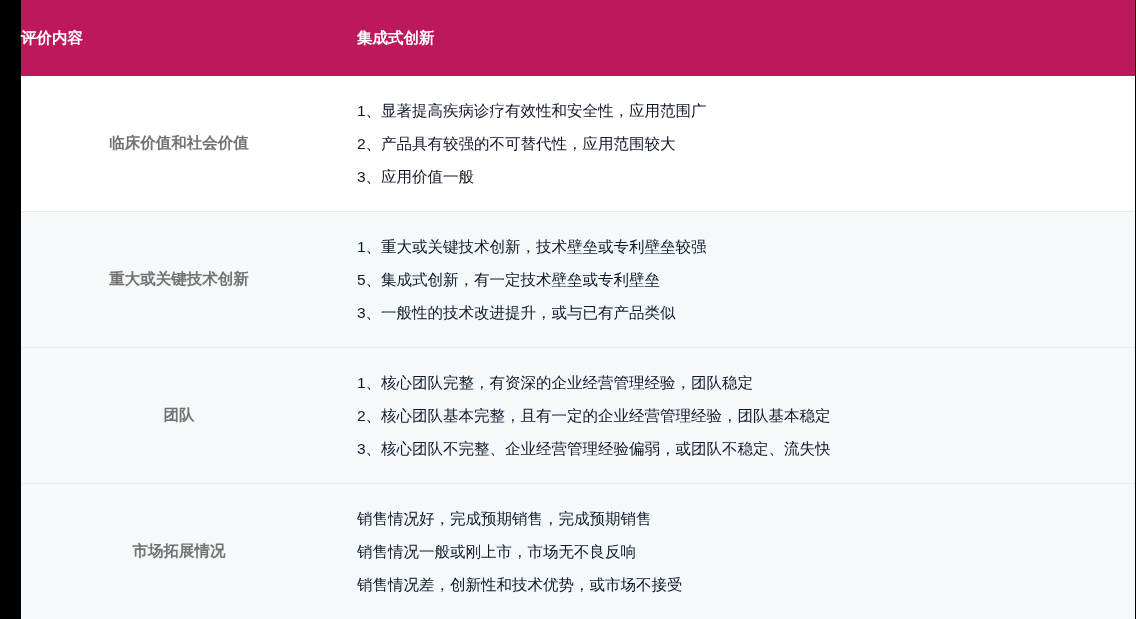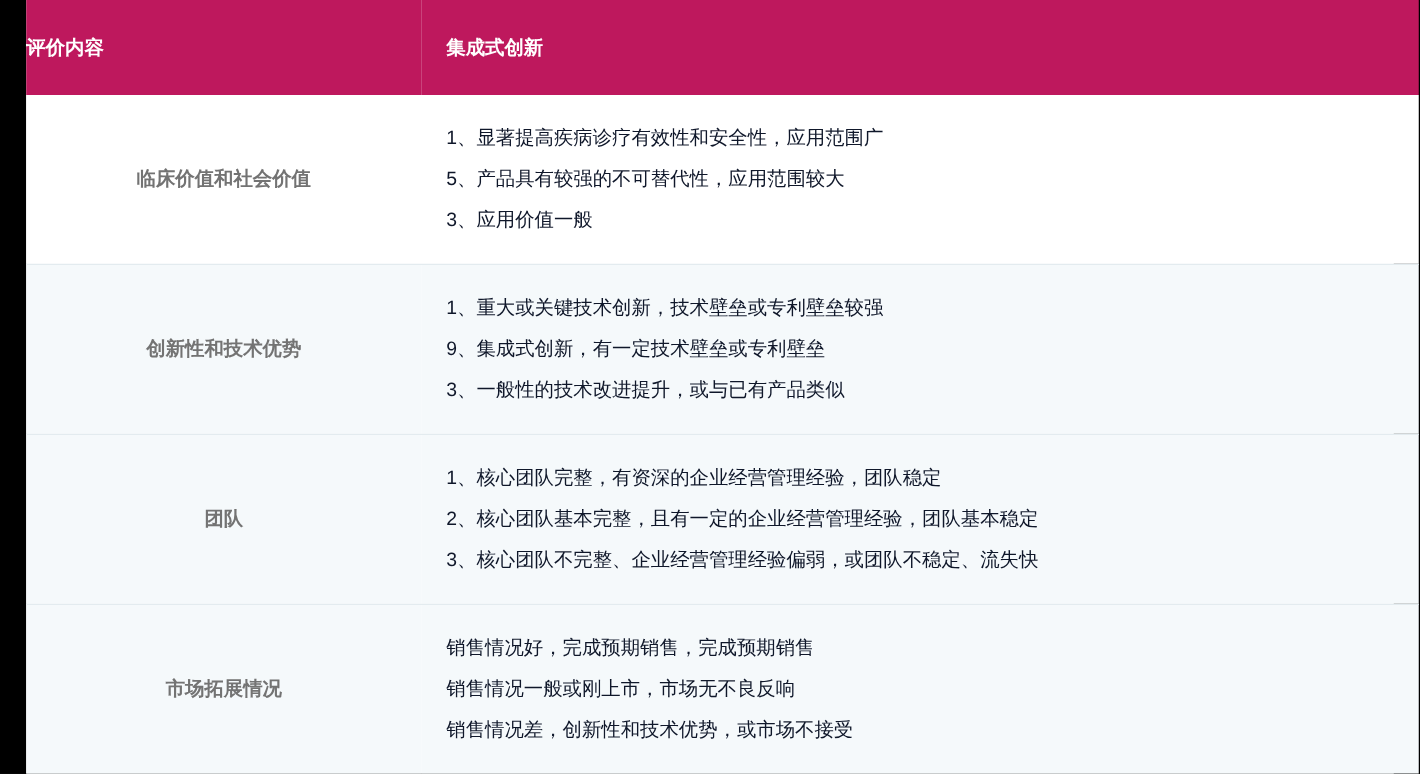--- a/index.html
+++ b/index.html
@@ -91,32 +91,32 @@
         <tr>
           <th class="col-content">评价内容</th>
           <th class="col-index">集成式创新</th>
         </tr>
       </thead>
       <tbody>
         <tr>
           <td class="cat">临床价值和社会价值</td>
           <td class="items">
             <div class="item-line">1、显著提高疾病诊疗有效性和安全性，应用范围广</div>
-            <div class="item-line">5、产品具有较强的不可替代性，应用范围较大</div>
+            <div class="item-line">2、产品具有较强的不可替代性，应用范围较大</div>
             <div class="item-line">3、应用价值一般</div>
           </td>
         </tr>
         <tr>
           <td class="row-sep" colspan="2"></td>
         </tr>
         <tr class="alt">
-          <td class="cat">创新性和技术优势</td>
+          <td class="cat">重大或关键技术创新</td>
           <td class="items">
             <div class="item-line">1、重大或关键技术创新，技术壁垒或专利壁垒较强</div>
-            <div class="item-line">9、集成式创新，有一定技术壁垒或专利壁垒</div>
+            <div class="item-line">5、集成式创新，有一定技术壁垒或专利壁垒</div>
             <div class="item-line">3、一般性的技术改进提升，或与已有产品类似</div>
           </td>
         </tr>
         <tr>
           <td class="row-sep" colspan="2"></td>
         </tr>
         <tr class="alt">
           <td class="cat">团队</td>
           <td class="items">
             <div class="item-line">1、核心团队完整，有资深的企业经营管理经验，团队稳定</div>

